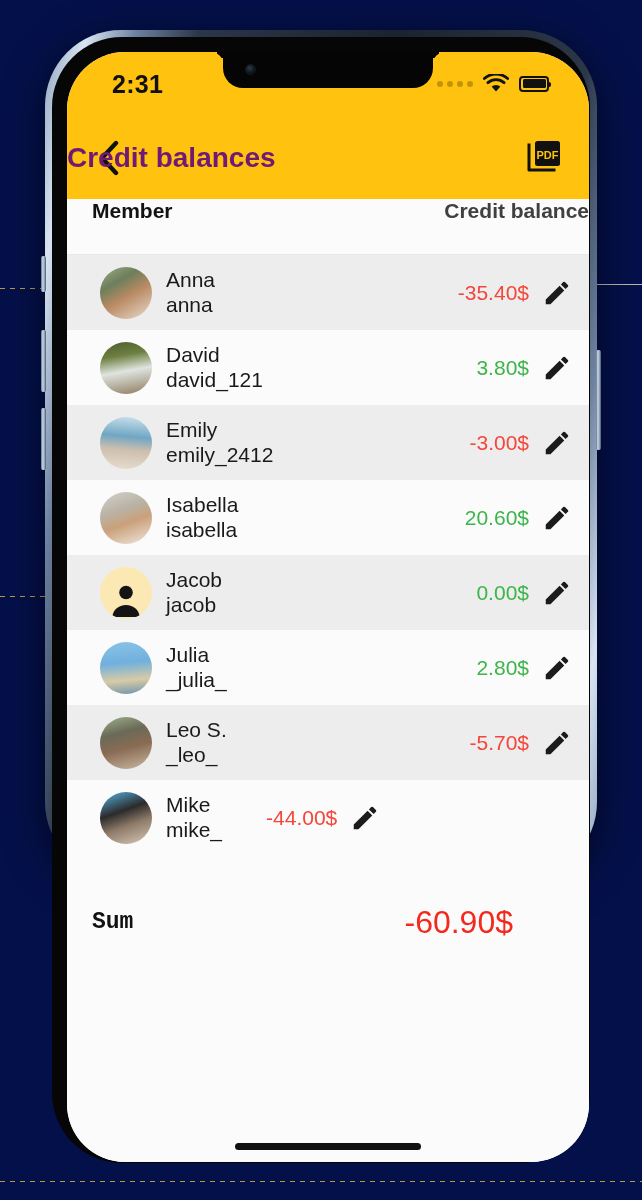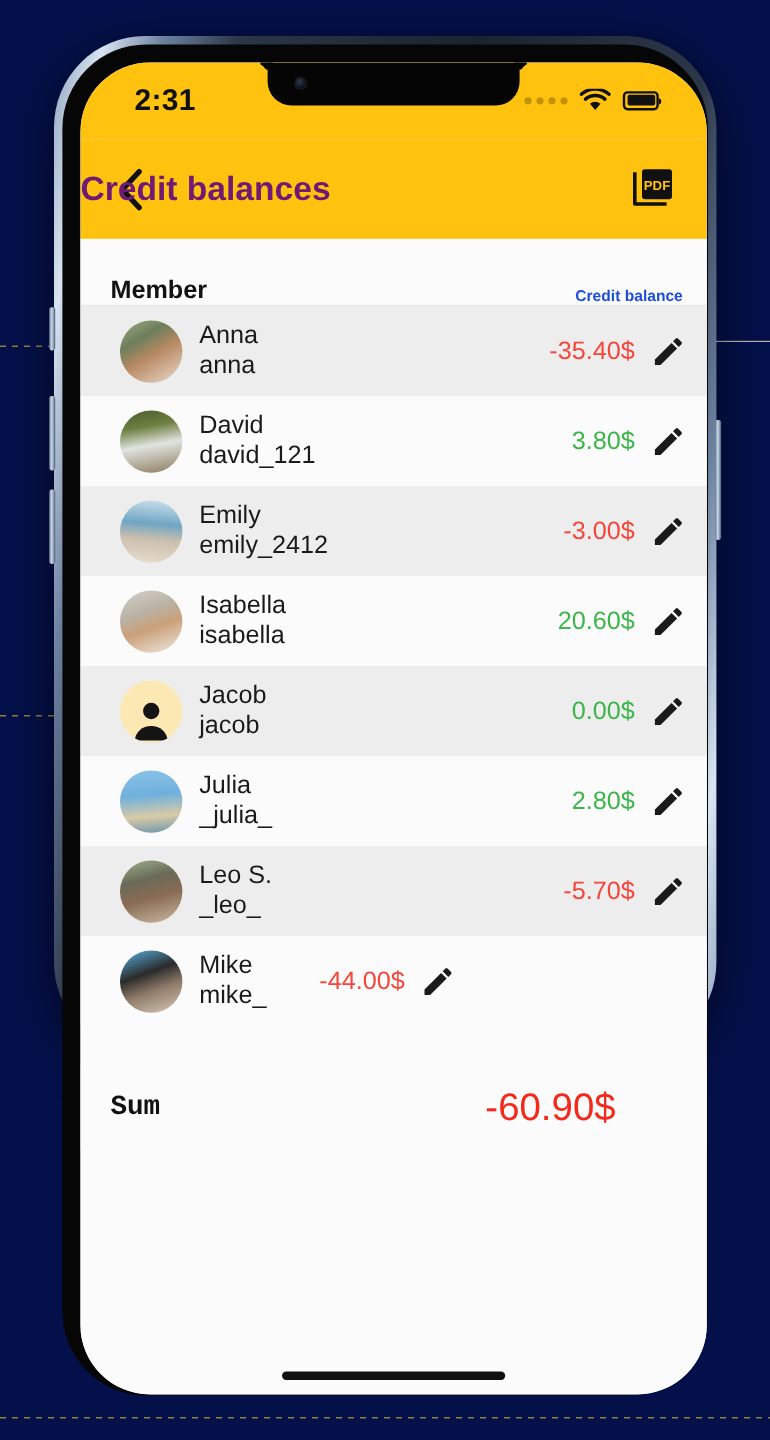--- a/index.html
+++ b/index.html
@@ -198,36 +198,35 @@
     position: absolute;
     left: 0; top: 147px;
     width: 522px; height: 963px;
     background: #fbfbfb;
     overflow: hidden;
   }
 
   #table-head {
     height: 55px;
     display: flex;
-    align-items: flex-end;
+    align-items: flex-start;
     background: #fbfbfb;
     border-bottom: 1px solid #e8e8e8;
   }
   #table-head .th-member {
     margin-left: 25px;
     font-size: 21px;
     font-weight: bold;
     color: #121212;
   }
   #table-head .th-balance {
     margin-left: auto;
-    margin-right: 20px;
-    font-size: 13px;
+    font-size: 21px;
     font-weight: bold;
-    color: #1d4ed8;
+    color: #404040;
   }
 
   .row {
     height: 75px;
     display: flex;
     align-items: center;
     background: #fbfbfb;
     padding-left: 16px;
   }
   .row.alt { background: #ededed; }

